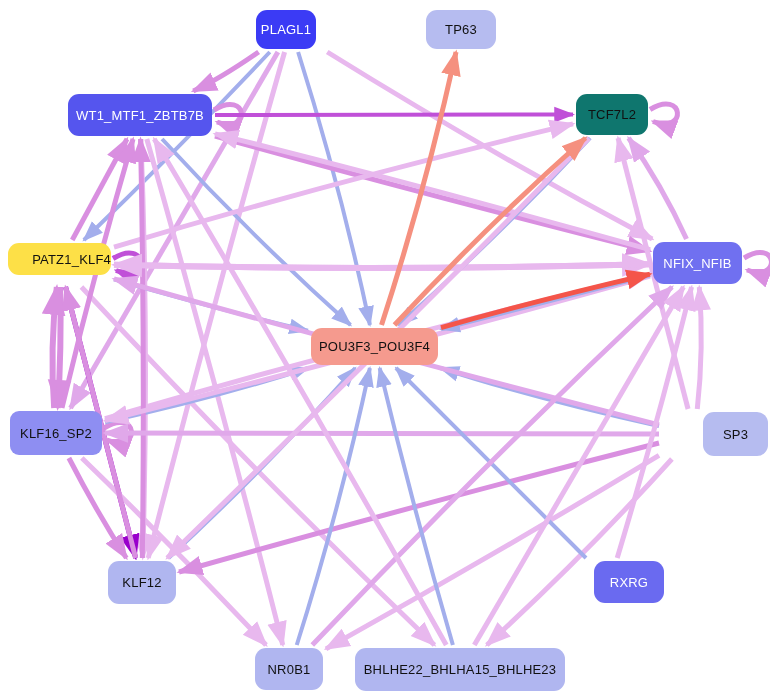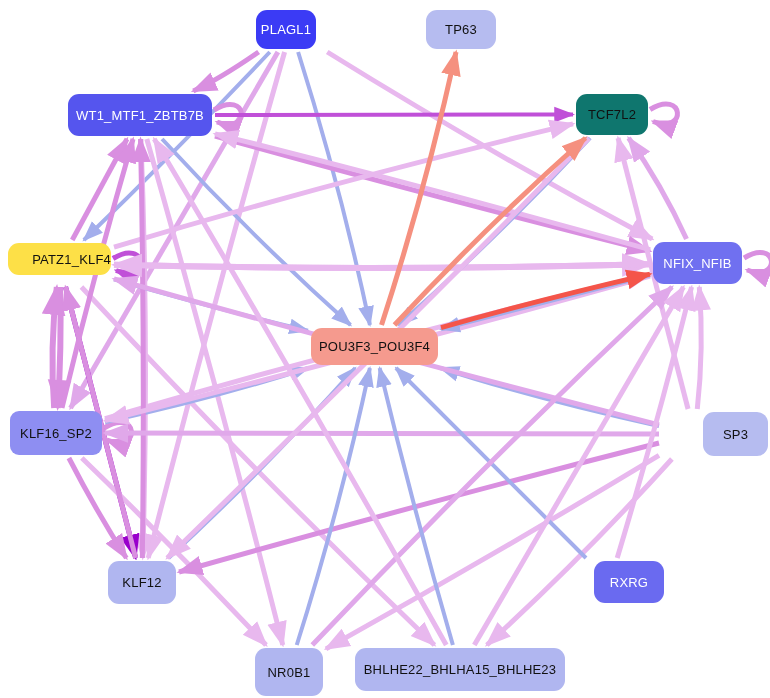--- a/index.html
+++ b/index.html
@@ -139,20 +139,20 @@
       </div>
       <div class="node" style="left: 662px; top: 412px; width: 65px; height: 44px; background: rgb(182, 188, 240); color: rgb(17, 17, 17); margin-left: 41px;">
         <span class="node-label">SP3</span>
       </div>
       <div class="node" style="left: 108px; top: 561px; width: 68px; height: 43px; background: rgb(176, 182, 240); color: rgb(17, 17, 17);">
         <span class="node-label">KLF12</span>
       </div>
       <div class="node" style="left: 594px; top: 561px; width: 70px; height: 42px; background: rgb(106, 106, 240); color: rgb(255, 255, 255);">
         <span class="node-label">RXRG</span>
       </div>
-      <div class="node" style="left: 255px; top: 648px; width: 68px; height: 48px; background: rgb(176, 182, 240); color: rgb(17, 17, 17);">
+      <div class="node" style="left: 255px; top: 648px; width: 68px; height: 42px; background: rgb(176, 182, 240); color: rgb(17, 17, 17);">
         <span class="node-label">NR0B1</span>
       </div>
       <div class="node" style="left: 355px; top: 648px; width: 210px; height: 43px; background: rgb(176, 182, 240); color: rgb(17, 17, 17);">
         <span class="node-label">BHLHE22_BHLHA15_BHLHE23</span>
       </div>
     </div>
 </div>
 
 </body></html>

